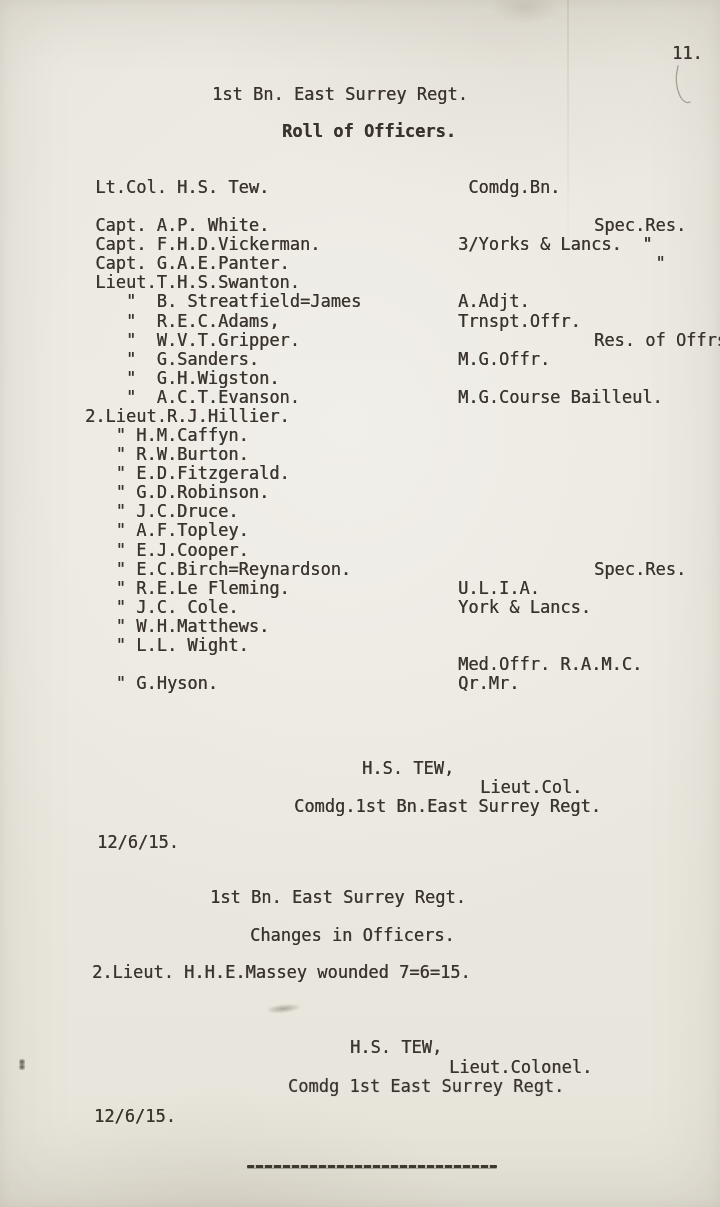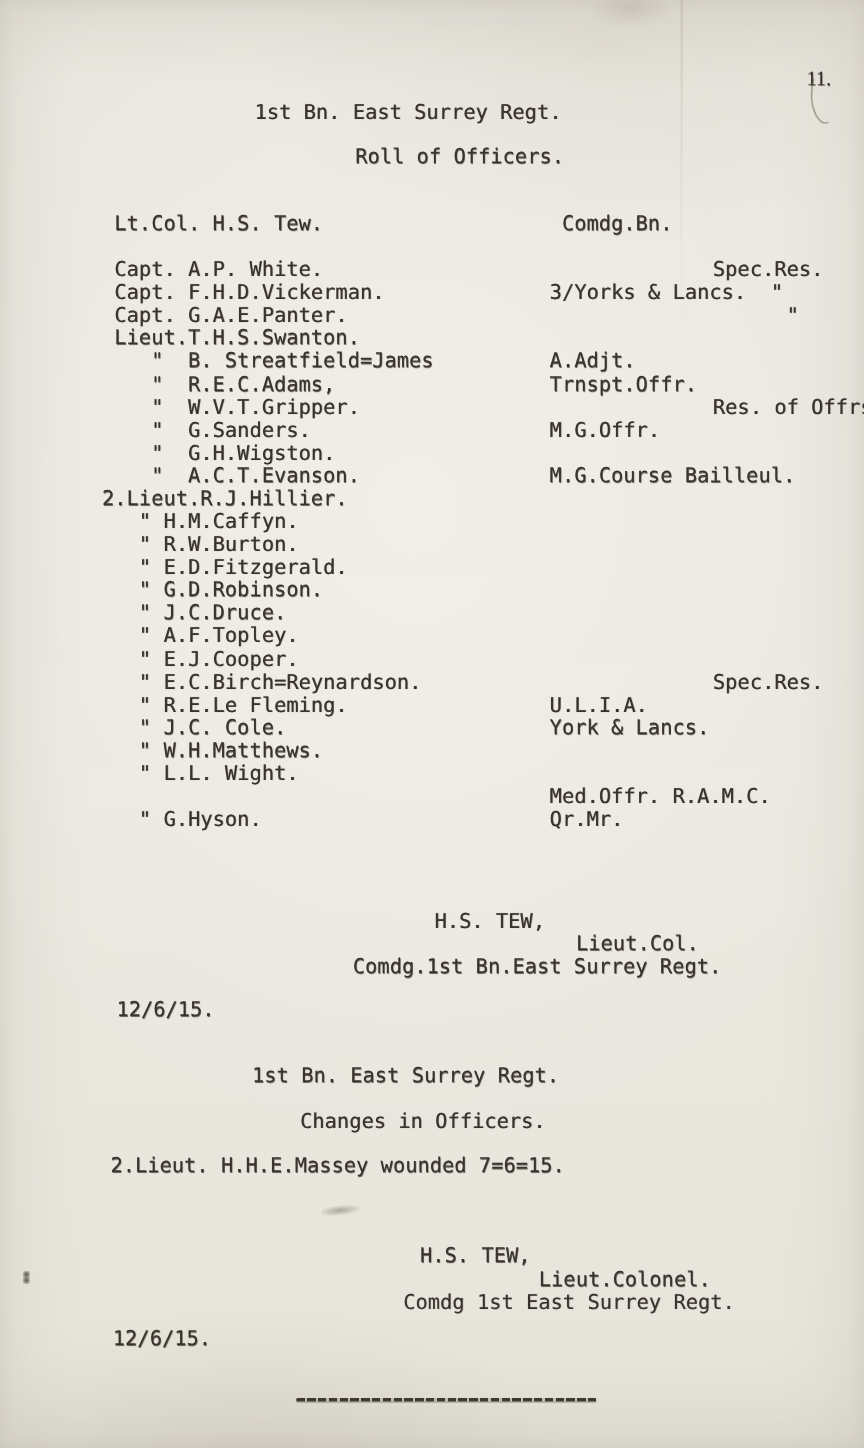--- a/index.html
+++ b/index.html
@@ -62,28 +62,28 @@
     background: radial-gradient(ellipse at 50% 30%, rgba(150,140,120,0.22), rgba(150,140,120,0) 70%);
   }
 </style>
 </head>
 <body>
 
 <div class="vignette"></div>
 <div class="crease-v"></div>
 <div class="stain-1"></div>
 
-<div class="typed" style="left:672px; top:56px;font-family:Liberation Serif, serif;">11.</div>
+<div class="typed" style="left:672px; top:44px;">11.</div>
 
 <svg class="pencil-stroke" width="34" height="56" viewBox="0 0 34 56">
   <path d="M13,8 C10,20 11,30 15,38 C17,42 21,46 25,44" fill="none" stroke="rgba(110,102,90,0.55)" stroke-width="1.3" stroke-linecap="round"></path>
 </svg>
 
 <div class="typed" style="left:212px; top:85px;">1st Bn. East Surrey Regt.</div>
-<div class="typed" style="left:296px; top:122px;">Roll of Officers.</div>
+<div class="typed" style="left:282px; top:122px;font-weight:bold;">Roll of Officers.</div>
 
 <div id="roll-list" style="position:absolute; left:0; top:178px; width:720px; height:520px;">
     <div class="roll-row" style="top: 0px; padding-left: 32px;">
       <span class="row-left"> Lt.Col. H.S. Tew.</span>
       <span class="row-appt"> Comdg.Bn.</span>
     </div>
     <div class="roll-row" style="top: 38px;">
       <span class="row-left"> Capt. A.P. White.</span>
       <span class="row-appt2">Spec.Res.</span>
     </div>
@@ -183,19 +183,19 @@
   <div class="typed" style="left:210px; top:888px;">1st Bn. East Surrey Regt.</div>
   <div class="typed" style="left:250px; top:926px;">Changes in Officers.</div>
   <div class="typed" style="left:92px; top:963px;">2.Lieut. H.H.E.Massey wounded 7=6=15.</div>
 </div>
 
 <div class="smudge"></div>
 
 <div>
   <div class="typed" style="left:350px; top:1038px;">H.S. TEW,</div>
   <div class="typed" style="left:449px; top:1058px;">Lieut.Colonel.</div>
-  <div class="typed" style="left:288px; top:1077px; text-shadow:0.3px 0.2px 0.8px rgba(56,49,42,0.55);margin-left:48px;">Comdg 1st East Surrey Regt.</div>
+  <div class="typed" style="left:288px; top:1077px; text-shadow:0.3px 0.2px 0.8px rgba(56,49,42,0.55);">Comdg 1st East Surrey Regt.</div>
   <div class="typed" style="left:94px; top:1107px;">12/6/15.</div>
 </div>
 
 <div class="ink-dot"></div>
 
 <div class="dashed-rule"></div>
 
 </body></html>

